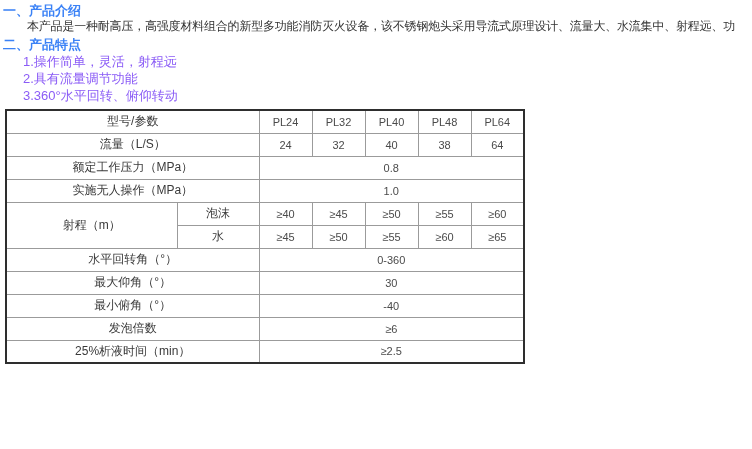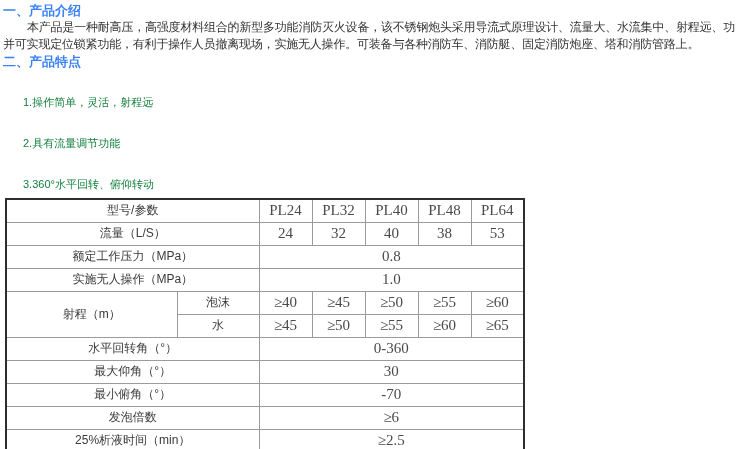--- a/index.html
+++ b/index.html
@@ -14,53 +14,53 @@
 
   .heading {
     font-size: 13px; line-height: 17px; height: 17px;
     font-weight: 700; margin: 0; color: #3b82f6;
     white-space: nowrap; overflow: hidden;
   }
   .para-line {
     font-size: 12px; line-height: 17px; height: 17px;
     white-space: nowrap; overflow: hidden; color: #333333;
     letter-spacing: -0.2px;
+    font-family: Liberation Mono, monospace;
   }
   .para-line.first { text-indent: 24px; }
 
   .features { margin: 0; padding: 0; list-style: none; }
   .feature {
-    font-size: 11px; line-height: 17px; height: 17px;
-    padding-left: 20px; color: #15803d;
-    white-space: nowrap; overflow: hidden; margin-top: 24px;
+    font-size: 13px; line-height: 17px; height: 17px;
+    padding-left: 20px; color: #8b5cf6;
+    white-space: nowrap; overflow: hidden;
   }
 
   .spec-table {
     border-collapse: collapse; table-layout: fixed;
     width: 518px; margin: 5px 13px 0 2px;
     border: 2px solid #2e2e2e;
   }
   .spec-table td {
     border: 1px solid #9b9b9b;
     height: 23px; padding: 0;
     text-align: center; vertical-align: middle;
     font-size: 12px; color: #3a3a3a;
     overflow: hidden; white-space: nowrap;
   }
-  .spec-table td.v { font-size: 15px; color: #4a4a4a; font-family: Liberation Serif, serif; }
+  .spec-table td.v { font-size: 11px; color: #4a4a4a; }
 </style>
 </head>
 <body>
 
 <div class="page">
 
   <div class="heading">一、产品介绍</div>
   <div>
     <div class="para-line first">本产品是一种耐高压，高强度材料组合的新型多功能消防灭火设备，该不锈钢炮头采用导流式原理设计、流量大、水流集中、射程远、功</div>
-    <div class="para-line">并可实现定位锁紧功能，有利于操作人员撤离现场，实施无人操作。可装备与各种消防车、消防艇、固定消防炮座、塔和消防管路上。</div>
   </div>
 
   <div class="heading">二、产品特点</div>
   <ul class="features">
     <li class="feature">1.操作简单，灵活，射程远</li>
     <li class="feature">2.具有流量调节功能</li>
     <li class="feature">3.360°水平回转、俯仰转动</li>
   </ul>
 
 
@@ -82,21 +82,21 @@
         <td class="v">PL40</td>
         <td class="v">PL48</td>
         <td class="v">PL64</td>
       </tr>
       <tr>
         <td colspan="2">流量（L/S）</td>
         <td class="v">24</td>
         <td class="v">32</td>
         <td class="v">40</td>
         <td class="v">38</td>
-        <td class="v">53</td>
+        <td class="v">64</td>
       </tr>
       <tr>
         <td colspan="2">额定工作压力（MPa）</td>
         <td colspan="5" class="v">0.8</td>
       </tr>
       <tr>
         <td colspan="2">实施无人操作（MPa）</td>
         <td colspan="5" class="v">1.0</td>
       </tr>
       <tr>
@@ -119,21 +119,21 @@
       <tr>
         <td colspan="2">水平回转角（°）</td>
         <td colspan="5" class="v">0-360</td>
       </tr>
       <tr>
         <td colspan="2">最大仰角（°）</td>
         <td colspan="5" class="v">30</td>
       </tr>
       <tr>
         <td colspan="2">最小俯角（°）</td>
-        <td colspan="5" class="v">-70</td>
+        <td colspan="5" class="v">-40</td>
       </tr>
       <tr>
         <td colspan="2">发泡倍数</td>
         <td colspan="5" class="v">≥6</td>
       </tr>
       <tr>
         <td colspan="2">25%析液时间（min）</td>
         <td colspan="5" class="v">≥2.5</td>
       </tr>
     </tbody>

